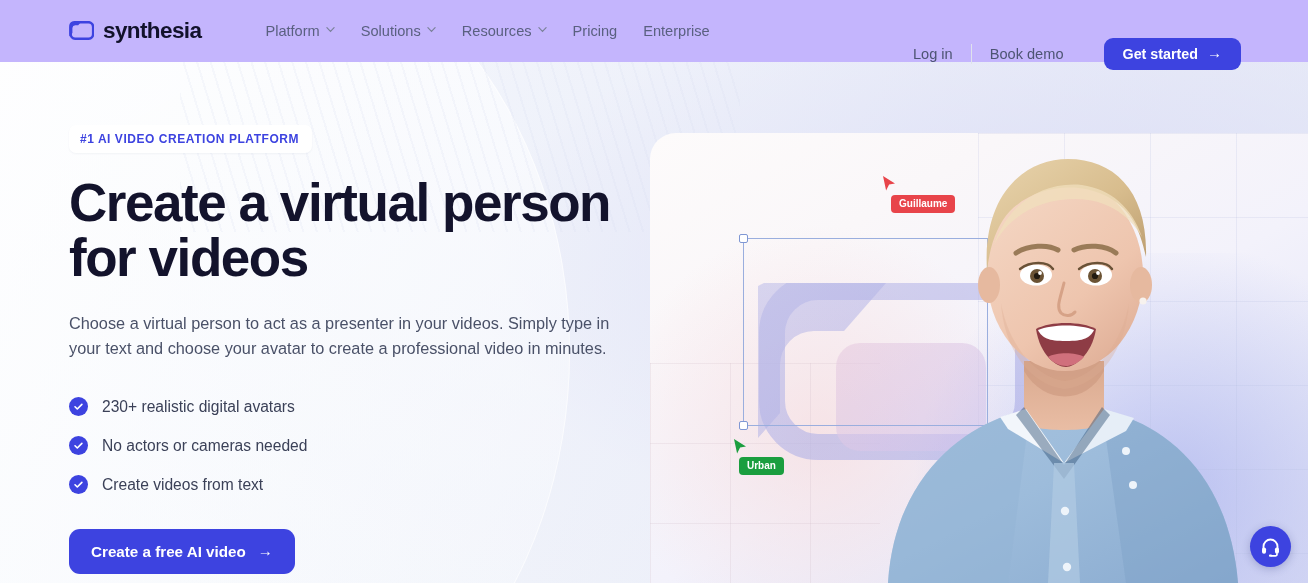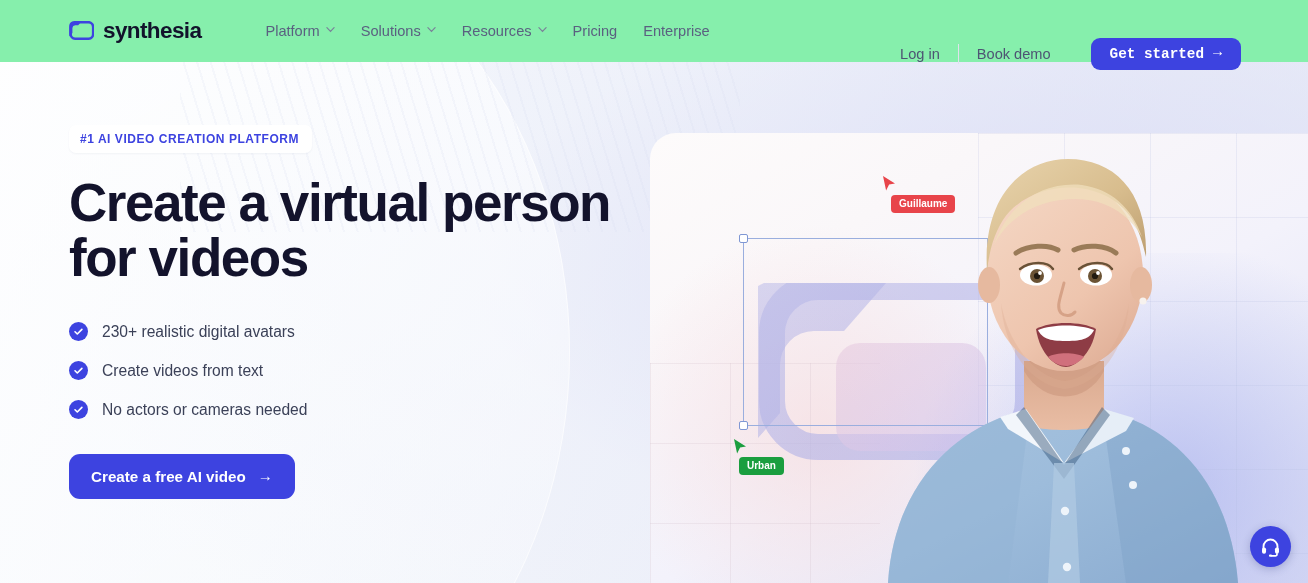--- a/index.html
+++ b/index.html
@@ -9,21 +9,21 @@
     background:#ffffff;
     -webkit-font-smoothing:antialiased;
   }
 
   
   .page { position:relative; width:1308px; height:583px; overflow:hidden; }
 
   
   .header{
     position:absolute; top:0; left:0; width:1308px; height:62px;
-    background:#86efac; display:flex; align-items:center; z-index:40;
+    background:#c4b5fd; display:flex; align-items:center; z-index:40;
   }
   .logo-wrap{ display:flex; align-items:center; gap:9px; margin-left:69px; }
   .logo-mark{ width:25px; height:20px; position:relative; }
   .logo-mark svg{ display:block; }
   .logo-text{
     font-size:22.5px; font-weight:bold; color:#12122b; letter-spacing:-0.6px;
   }
 
   .nav{ display:flex; align-items:center; gap:26px; margin-left:64px; }
   .nav-item{
@@ -38,21 +38,21 @@
     display:flex; align-items:center; gap:0px;margin-top:45px;
   }
   .hr-link{
     font-size:14.6px; color:#4d5473; cursor:pointer; padding:0 18px; white-space:nowrap;
   }
   .hr-divider{ width:1px; height:20px; background:#dfe2ec; }
   .btn-primary{
     margin-left:22px;
     background:#3d43e0; color:#ffffff; font-size:14.3px; font-weight:bold;
     border-radius:9px; padding:0 19px; height:32px;
-    display:flex; align-items:center; gap:9px; cursor:pointer; white-space:nowrap;font-family:Liberation Mono, monospace;
+    display:flex; align-items:center; gap:9px; cursor:pointer; white-space:nowrap;
   }
   .arrow-r{ font-size:15px; font-weight:normal; line-height:1; position:relative; top:-1px;}
 
   
   .hero{
     position:absolute; top:62px; left:0; width:1308px; height:521px;
     background:
       radial-gradient(120% 150% at 82% 40%, rgba(212,214,244,0.75) 0%, rgba(234,236,250,0.35) 38%, rgba(248,250,253,0) 68%),
       linear-gradient(112deg, #fbfcfe 0%, #f4f7fb 30%, #eef1f9 58%, #e9ecf7 78%, #e6eaf6 100%);
     overflow:hidden;
@@ -252,45 +252,46 @@
     <div class="streaks"></div>
 
     <div class="copy">
       <span class="eyebrow">#1 AI VIDEO CREATION PLATFORM</span>
 
       <h1 class="headline">
         <span>Create a virtual person</span><br>
         <span>for videos</span>
       </h1>
 
+      <p class="subcopy">Choose a virtual person to act as a presenter in your videos. Simply type in your text and choose your avatar to create a professional video in minutes.</p>
 
       <ul class="bullets">
         <li>
           <span class="check">
             <svg width="11" height="11" viewBox="0 0 12 12">
                 <path d="M2.2 6.3 L4.7 8.7 L9.7 3.6" fill="none" stroke="#ffffff" stroke-width="1.8" stroke-linecap="round" stroke-linejoin="round"></path>
               </svg>
           </span>
           <span>230+ realistic digital avatars</span>
         </li>
         <li>
           <span class="check">
             <svg width="11" height="11" viewBox="0 0 12 12">
                 <path d="M2.2 6.3 L4.7 8.7 L9.7 3.6" fill="none" stroke="#ffffff" stroke-width="1.8" stroke-linecap="round" stroke-linejoin="round"></path>
               </svg>
           </span>
-          <span>Create videos from text</span>
+          <span>No actors or cameras needed</span>
         </li>
         <li>
           <span class="check">
             <svg width="11" height="11" viewBox="0 0 12 12">
                 <path d="M2.2 6.3 L4.7 8.7 L9.7 3.6" fill="none" stroke="#ffffff" stroke-width="1.8" stroke-linecap="round" stroke-linejoin="round"></path>
               </svg>
           </span>
-          <span>No actors or cameras needed</span>
+          <span>Create videos from text</span>
         </li>
       </ul>
 
       <div class="cta">
         <span>Create a free AI video</span>
         <span class="arrow-r">→</span>
       </div>
     </div>
 
     <div class="media">

